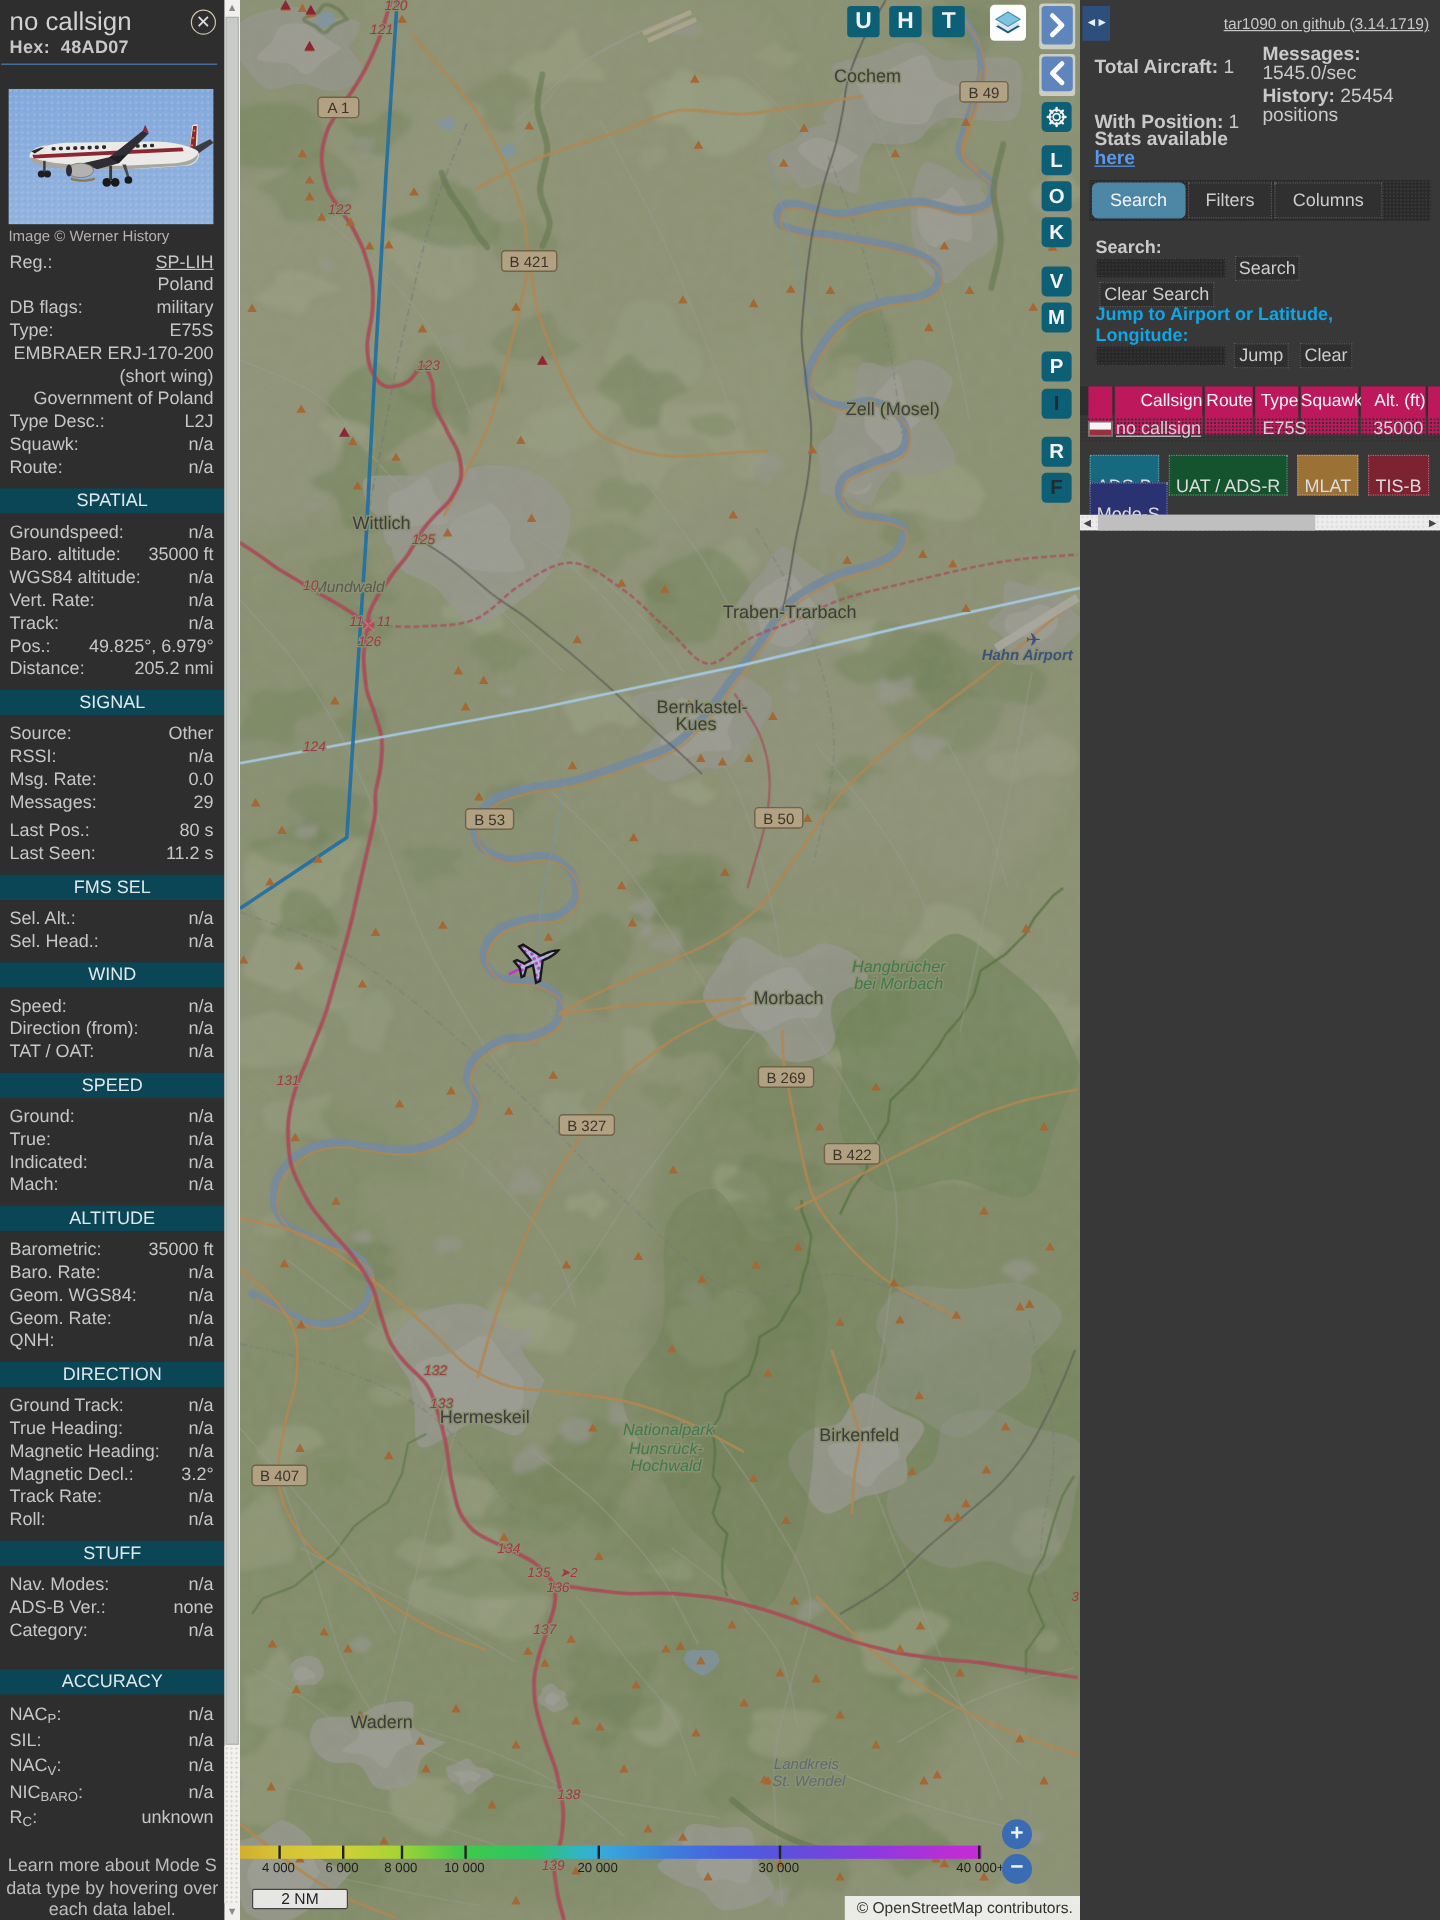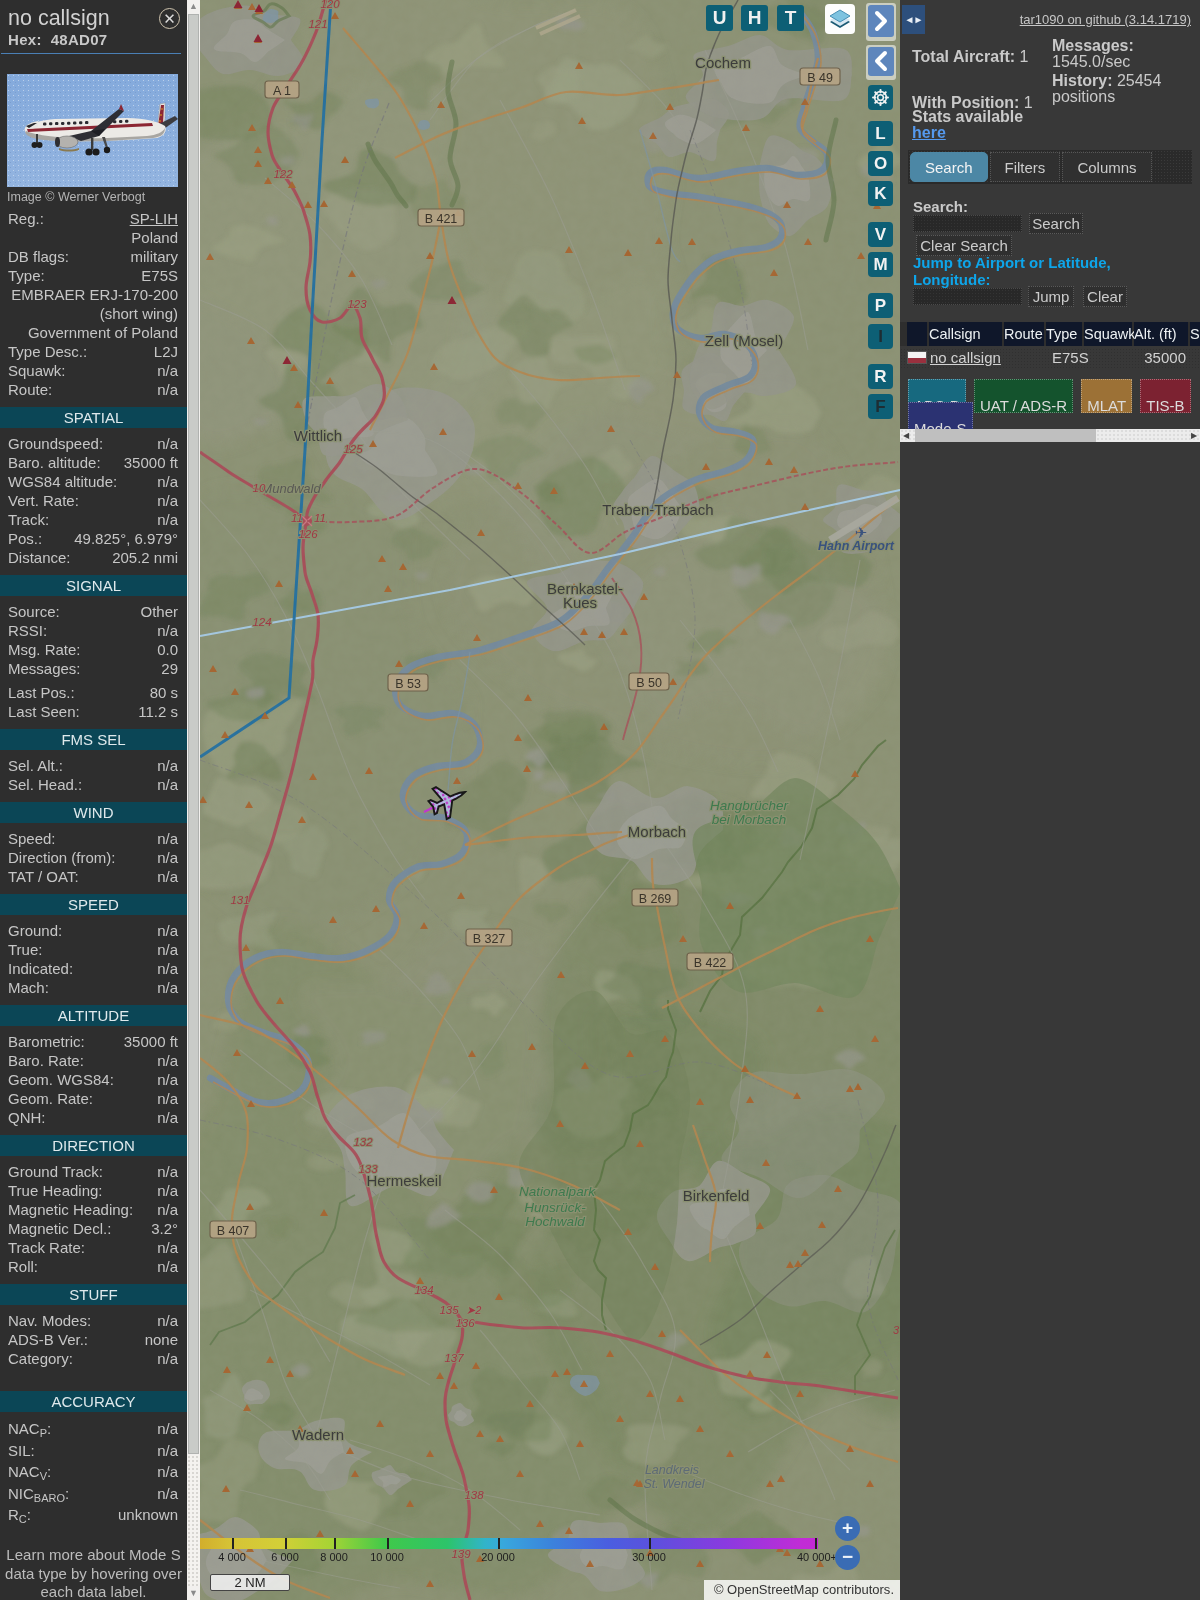--- a/index.html
+++ b/index.html
@@ -60,21 +60,21 @@
 .tabstrip { position:absolute; left:8px; top:150px; width:284px; height:34px; background:#2a2a2a; display:flex; padding:2px;
   background-image:radial-gradient(#3a3a3a 0.8px, transparent 0.8px); background-size:3px 3px; }
 .tab { height:30px; line-height:29px; padding:0 14px; color:#cccccc; font-size:15px; background:#303030;
   border:1px dotted #565656; margin-right:2px; }
 .tab.active { background:#4c87a5; color:#f4f4f4; border:1px solid #4c87a5; border-radius:5px; }
 .inp { position:absolute; width:109px; height:17px; background:#282828; border:1px dotted #4a4a4a;
   background-image:radial-gradient(#343434 0.8px, transparent 0.8px); background-size:3px 3px; }
 .btn { position:absolute; height:21px; background:#2f2f2f; border:1px dotted #5a5a5a; color:#cccccc;
   font-size:15px; text-align:center; line-height:19px; }
 .thead { position:absolute; left:0; top:322px; width:300px; height:24px; background:#2e2e2e; }
-.th { position:absolute; top:0; height:24px; background:#0f172a; color:#eef2f4; font-size:14.5px; text-align:left; line-height:24px; }
+.th { position:absolute; top:0; height:40px; background:#be185d; color:#eef2f4; font-size:14.5px; text-align:right; line-height:24px; }
 .trow { position:absolute; left:0; top:348px; width:300px; height:20px; font-size:15px; line-height:19px;
   background-image:radial-gradient(#303030 0.8px, transparent 0.8px); background-size:3px 3px; }
 .flag { position:absolute; left:7px; top:3px; width:20px; height:13px; background:#f4f4f4; border:1px solid #555; }
 .flag div { position:absolute; bottom:0; width:100%; height:50%; background:#99303e; }
 .legend { position:absolute; left:8px; width:290px; height:20px; }
 .lg { display:inline-block; height:32px; line-height:19px; padding:16px 5px; margin-right:4px; color:#dcdcdc; font-size:15px;
   border:1px dotted rgba(255,255,255,0.35); }
 .hscroll { position:absolute; left:0; top:429px; width:300px; height:13px; background:#ececec;
   background-image:radial-gradient(#dcdcdc 1px, transparent 1px); background-size:4px 4px; }
 .harr { position:absolute; left:0; top:0; width:12px; height:13px; color:#444; font-size:8px; line-height:13px; text-align:center; }
@@ -811,21 +811,21 @@
 <rect x="29" y="60" width="2" height="9" fill="#3a3a3a"></rect>
 <circle cx="27.5" cy="71" r="3" fill="#1e1e1e"></circle>
             <circle cx="32.5" cy="71" r="3" fill="#1e1e1e"></circle>
 <rect x="84" y="64" width="2.4" height="12" fill="#3a3a3a"></rect>
 <circle cx="82" cy="78" r="3.6" fill="#1a1a1a"></circle>
             <circle cx="89" cy="78" r="3.6" fill="#1a1a1a"></circle>
 <path d="M95,63 L99,74 L101,74 L98,63 Z" fill="#4a4a4a"></path>
 <circle cx="100" cy="76" r="3.2" fill="#1a1a1a"></circle>
 </g>
         </svg></div>
-    <div class="photocap">Image © Werner Verbogt</div>
+    <div class="photocap">Image © Werner History</div>
     <div id="rows">
 <div class="r ">
           <span class="l">Reg.:</span>
           <span class="v"><span class="u">SP-LIH</span></span>
         </div>
 <div class="r ">
           <span class="v" style="width:100%">Poland</span>
         </div>
 <div class="r ">
           <span class="l">DB flags:</span>

